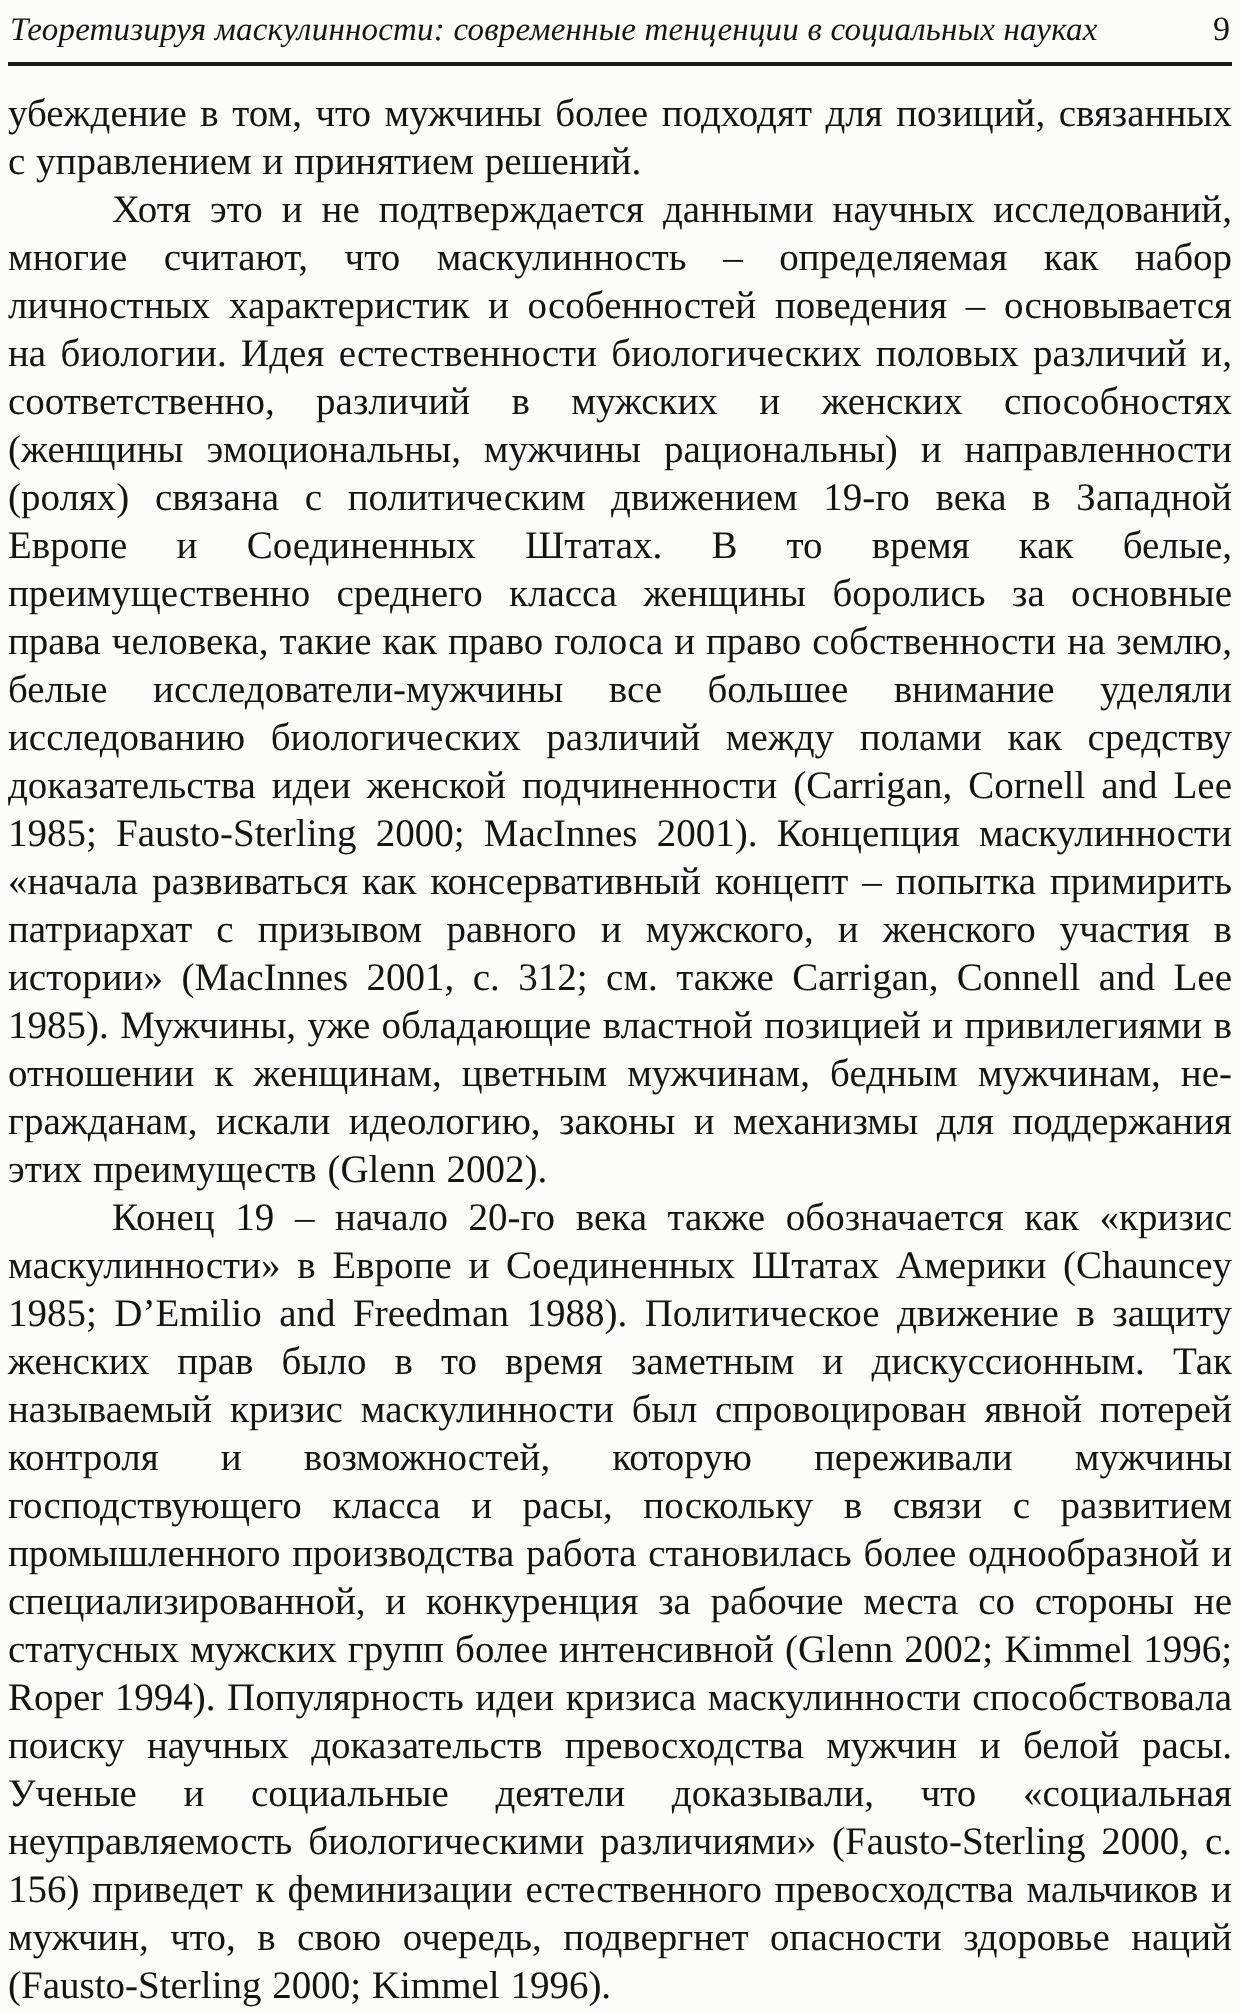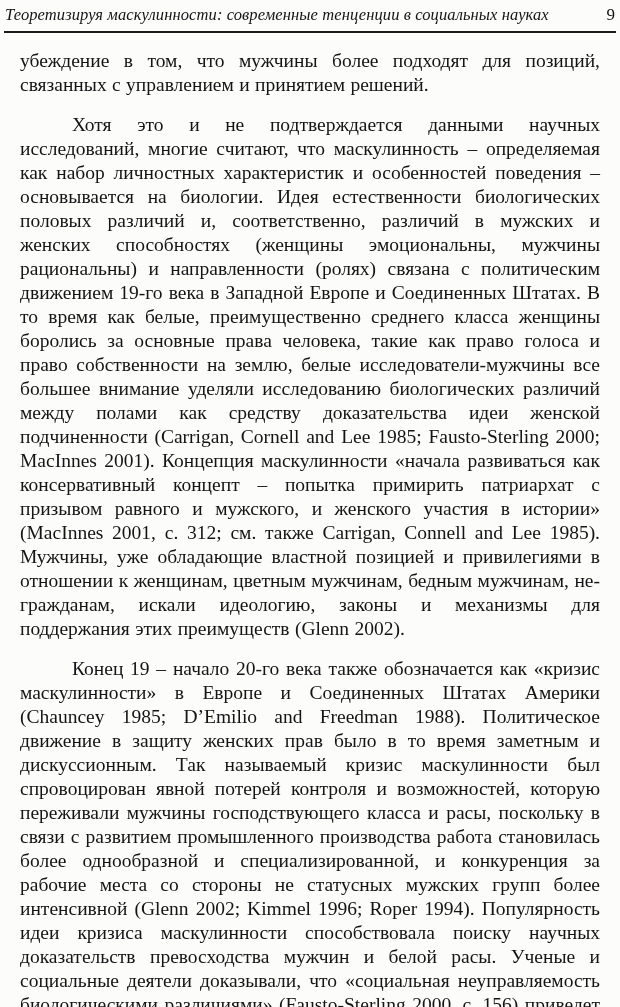--- a/index.html
+++ b/index.html
@@ -38,21 +38,21 @@
   .page-number {
     font-style: normal;
     font-size: 17px;
     padding-left: 10px;
   }
   
   .text-block {
     margin-top: 13px;
   }
   .text-block p {
-    margin: 16px;
+    margin: 0;
     font-size: 19.5px;
     line-height: 24px;
     text-align: justify;
     text-justify: inter-word;
     word-spacing: 0.5px;
   }
   .text-block p.indent {
     text-indent: 52px;
   }
 </style>

